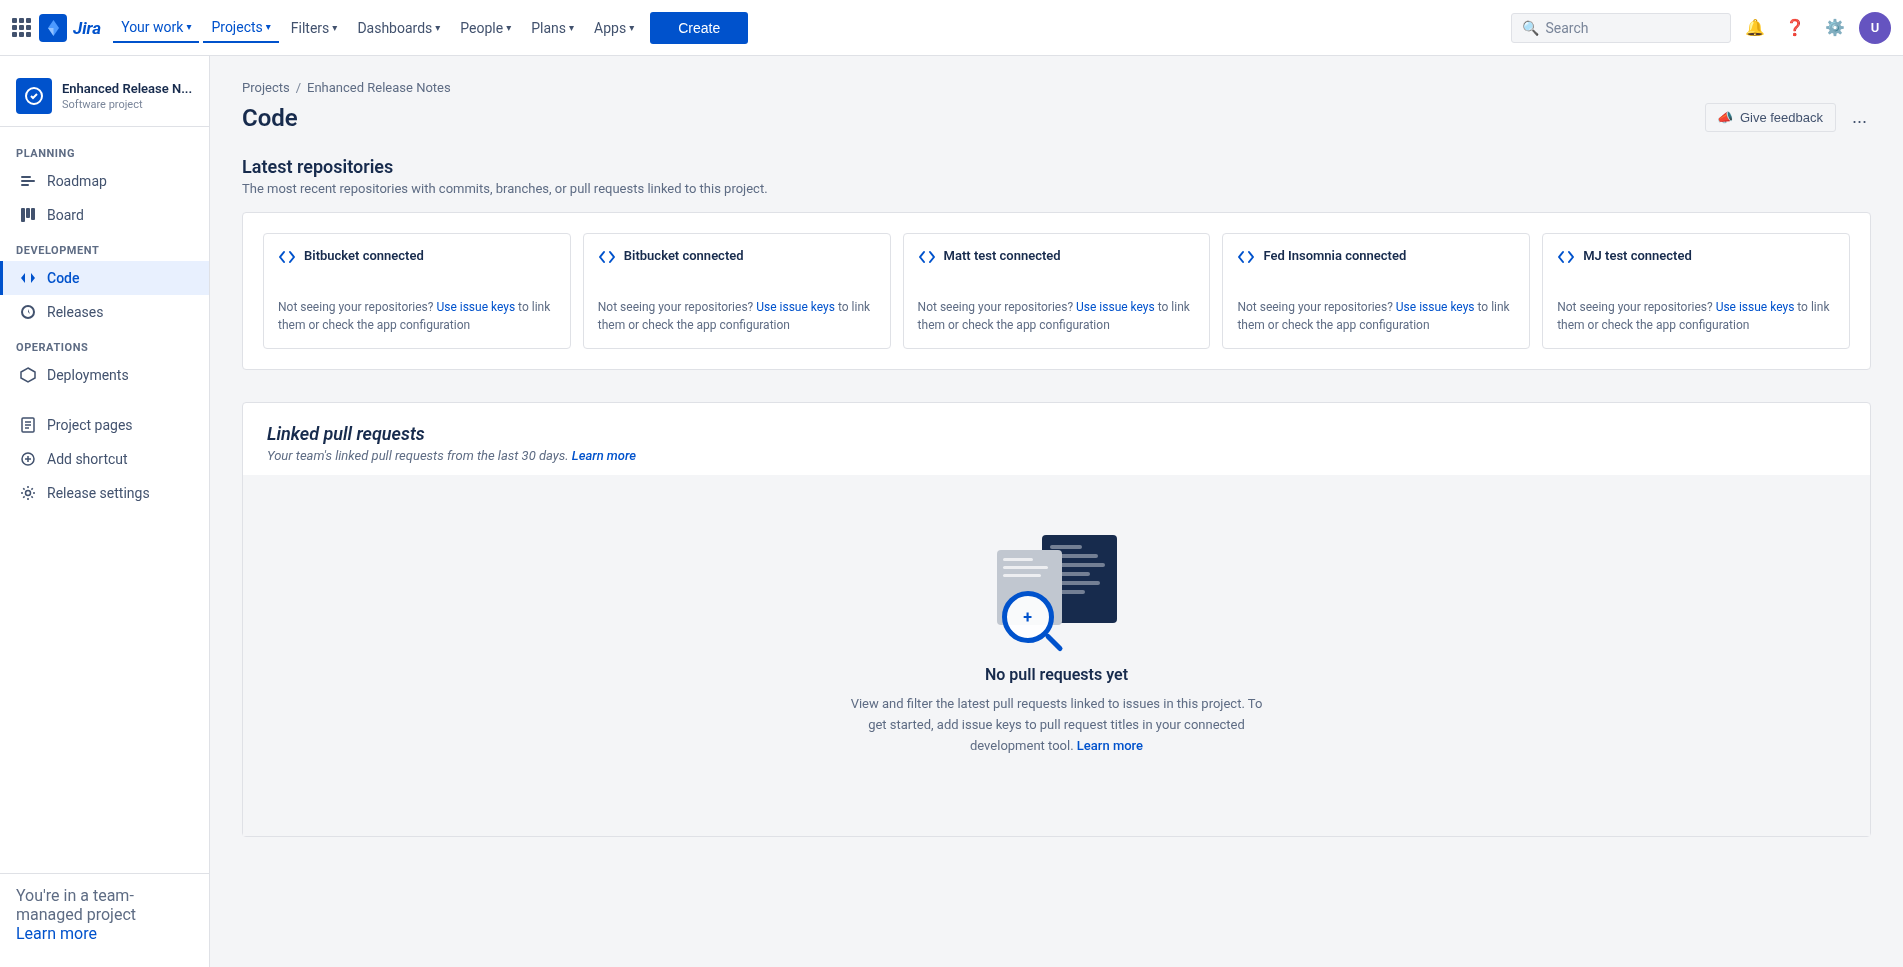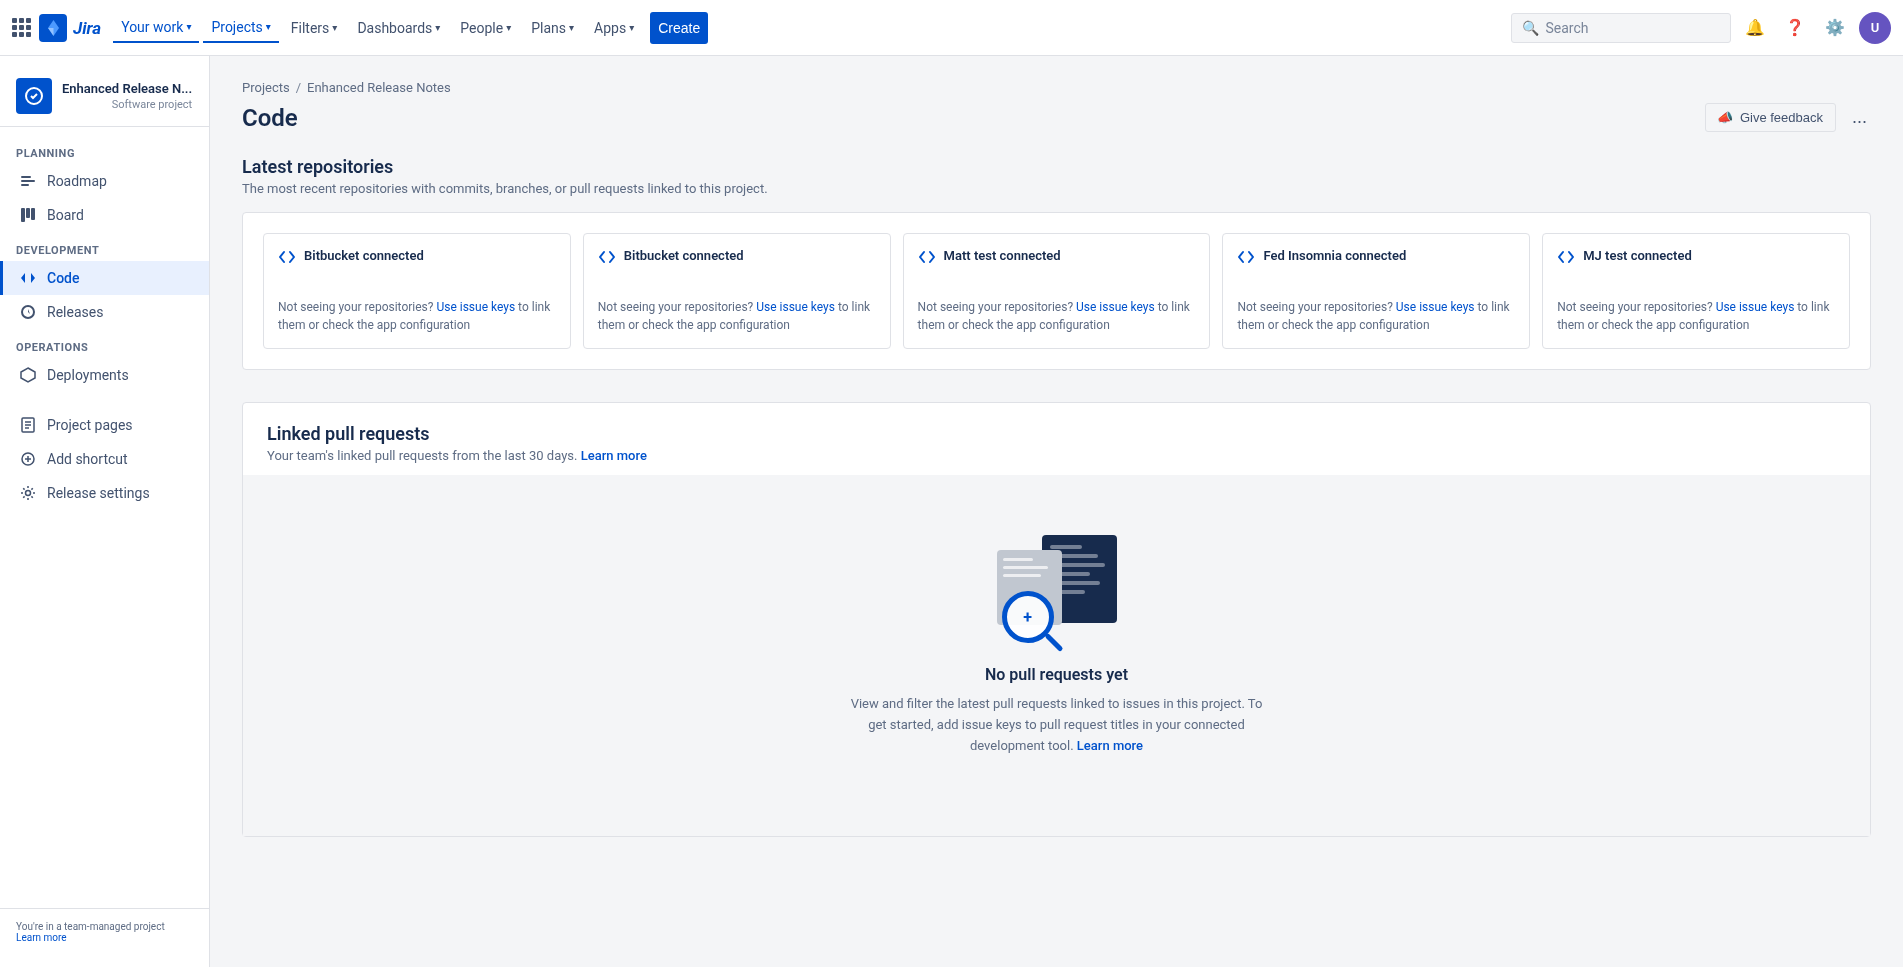--- a/index.html
+++ b/index.html
@@ -14,54 +14,54 @@
     .topnav-logo .jira-text { color: #0052cc; font-size: 17px; font-weight: 700; font-style: italic; }
     .grid-icon { display: grid; grid-template-columns: repeat(3,5px); gap: 2px; margin-right: 4px; cursor: pointer; }
     .grid-icon span { width: 5px; height: 5px; background: #42526e; border-radius: 1px; }
     .nav-item {
       display: flex; align-items: center; gap: 3px; padding: 6px 8px; border-radius: 3px;
       cursor: pointer; color: #42526e; font-size: 14px; font-weight: 400; white-space: nowrap;
     }
     .nav-item .chevron { font-size: 10px; }
     .nav-item.active { color: #0052cc; border-bottom: 2px solid #0052cc; border-radius: 0; }
     .create-btn {
-      background: #0052cc; color: #fff; border: none; padding: 8px 8px; border-radius: 3px;
+      background: #0052cc; color: #fff; border: none; padding: 8px 28px; border-radius: 3px;
       font-size: 14px; font-weight: 500; cursor: pointer; margin-left: 4px;
     }
     .topnav-right { margin-left: auto; display: flex; align-items: center; gap: 8px; }
     .search-box {
       display: flex; align-items: center; gap: 6px; background: #f4f5f7; border: 1px solid #dfe1e6;
       border-radius: 3px; padding: 6px 10px; width: 220px; cursor: text;
     }
     .search-box .search-icon { color: #7a869a; font-size: 14px; }
     .search-box span { color: #7a869a; font-size: 14px; }
     .topnav-icon { width: 32px; height: 32px; display: flex; align-items: center; justify-content: center; border-radius: 50%; cursor: pointer; color: #42526e; font-size: 16px; }
     .avatar { width: 32px; height: 32px; border-radius: 50%; background: #6554c0; display: flex; align-items: center; justify-content: center; color: #fff; font-size: 13px; font-weight: 600; cursor: pointer; }
 
     
     .layout { display: flex; padding-top: 56px; min-height: 100vh; }
 
     
     .sidebar {
       width: 210px; min-width: 210px; background: #fff; border-right: 1px solid #dfe1e6;
       padding: 12px 0; display: flex; flex-direction: column; position: fixed; top: 56px; bottom: 0; overflow-y: auto;
     }
-    .sidebar-project { display: flex; align-items: center; gap: 10px; padding: 10px 16px 12px; border-bottom: 1px solid #dfe1e6; margin-bottom: 8px; text-align: right; }
+    .sidebar-project { display: flex; align-items: center; gap: 10px; padding: 10px 16px 12px; border-bottom: 1px solid #dfe1e6; margin-bottom: 8px; }
     .sidebar-project-icon { width: 36px; height: 36px; background: #0052cc; border-radius: 4px; display: flex; align-items: center; justify-content: center; color: #fff; font-size: 16px; flex-shrink: 0; }
     .sidebar-project-info { display: flex; flex-direction: column; }
     .sidebar-project-name { font-size: 13px; font-weight: 600; color: #172b4d; line-height: 1.3; }
     .sidebar-project-type { font-size: 11px; color: #7a869a; }
     .sidebar-section-label { font-size: 11px; font-weight: 700; color: #5e6c84; text-transform: uppercase; padding: 12px 16px 4px; letter-spacing: 0.05em; }
     .sidebar-item {
       display: flex; align-items: center; gap: 10px; padding: 8px 16px; cursor: pointer;
       color: #42526e; font-size: 14px; border-left: 3px solid transparent;
     }
     .sidebar-item.active { background: #e8f0fe; color: #0052cc; border-left: 3px solid #0052cc; font-weight: 500; }
     .sidebar-item .item-icon { width: 18px; height: 18px; display: flex; align-items: center; justify-content: center; font-size: 15px; flex-shrink: 0; }
-    .sidebar-bottom { margin-top: auto; padding: 12px 16px; font-size: 10px; color: #5e6c84; border-top: 1px solid #dfe1e6; }
+    .sidebar-bottom { margin-top: auto; padding: 12px 16px; font-size: 16px; color: #5e6c84; border-top: 1px solid #dfe1e6; }
     .sidebar-bottom a { color: #0052cc; text-decoration: none; }
 
     
     .main-content { margin-left: 210px; flex: 1; padding: 24px 32px; background: #f4f5f7; min-height: calc(100vh - 56px); }
 
     .breadcrumb { display: flex; align-items: center; gap: 6px; font-size: 13px; color: #5e6c84; margin-bottom: 8px; }
     .breadcrumb a { color: #5e6c84; text-decoration: none; }
     .breadcrumb .sep { color: #7a869a; }
 
     .page-header { display: flex; align-items: center; justify-content: space-between; margin-bottom: 24px; }
@@ -82,21 +82,21 @@
     .repos-grid { display: grid; grid-template-columns: repeat(5, 1fr); gap: 12px; }
     .repo-card { border: 1px solid #dfe1e6; border-radius: 4px; padding: 14px; background: #fff; }
     .repo-card-header { display: flex; align-items: flex-start; gap: 8px; margin-bottom: 28px; }
     .repo-code-icon { color: #0052cc; font-size: 16px; }
     .repo-name { font-size: 13px; font-weight: 600; color: #172b4d; }
     .repo-card p { font-size: 12px; color: #5e6c84; line-height: 1.5; }
     .repo-card a { color: #0052cc; text-decoration: none; text-align: right; }
 
     
     .linked-pr-section { background: #fff; border: 1px solid #dfe1e6; border-radius: 4px; }
-    .linked-pr-header { padding: 20px 24px 12px; }
+    .linked-pr-header { padding: 20px 24px 12px; font-style: italic; }
     .linked-pr-header .section-title { margin-bottom: 4px; }
     .linked-pr-desc { font-size: 13px; color: #5e6c84; }
     .linked-pr-desc a { color: #0052cc; text-decoration: none; font-weight: 500; }
     .empty-state { display: flex; flex-direction: column; align-items: center; justify-content: center; padding: 60px 24px 80px; background: #f4f5f7; }
     .empty-illustration { position: relative; width: 120px; height: 110px; margin-bottom: 20px; }
     .empty-state-title { font-size: 16px; font-weight: 600; color: #172b4d; margin-bottom: 10px; }
     .empty-state-desc { font-size: 13px; color: #5e6c84; text-align: center; max-width: 420px; line-height: 1.6; }
     .empty-state-desc a { color: #0052cc; text-decoration: none; font-weight: 500; }
   </style>
 </head>

